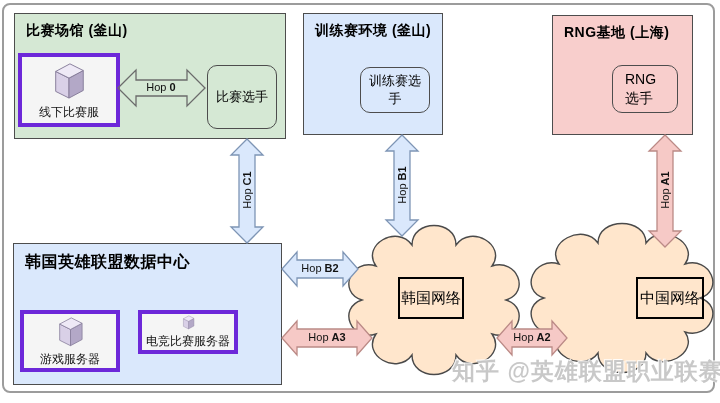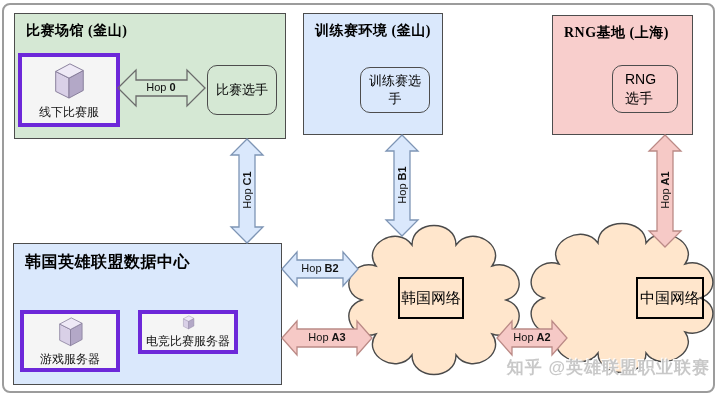--- a/index.html
+++ b/index.html
@@ -12,21 +12,21 @@
     position:relative;
     width:720px; height:403px;
     background:#fff;
     overflow:hidden;
   }
   .frame {
     position:absolute; left:2px; top:3px; width:713px; height:390px;
     border:2px solid #9c9c9c; border-radius:8px; background:#fff;
   }
   .group-box {
-    position:absolute; border:1px solid #4d4d4d;font-family:Liberation Serif, serif;
+    position:absolute; border:1px solid #4d4d4d;
   }
   .group-title {
     position:absolute; left:11px; top:8px;
     font-weight:bold; font-size:14px; letter-spacing:0.5px;
     white-space:nowrap;
   }
   .group-title.big { font-size:16px; }
   .server-card {
     position:absolute; background:#f5f5f5; border:4px solid #6d28d9;
     display:flex; flex-direction:column; align-items:center; justify-content:center;
@@ -49,21 +49,21 @@
     font-size:15px; white-space:nowrap;
   }
   .hop-label {
     position:absolute; font-size:11px; text-align:center; white-space:nowrap;
     color:#111;
   }
   .hop-label b { font-weight:bold; }
   .hop-label.vert { transform:rotate(-90deg); transform-origin:center center; }
   .watermark {
     position:absolute; left:452px; top:356px; width:258px;
-    font-size:17px; font-weight:bold; letter-spacing:1px; text-align:right;
+    font-size:23px; font-weight:bold; letter-spacing:1px; text-align:right;
     color:rgba(190,190,190,0.85);
     text-shadow:1px 1px 0 rgba(255,255,255,0.9), -1px -1px 0 rgba(255,255,255,0.9);
     white-space:nowrap;
   }
 </style>
 </head>
 <body>
 
 <div id="stage">
   <div class="frame"></div>
@@ -104,21 +104,21 @@
 
   <div class="server-card" style="left:138px; top:310px; width:100px; height:44px;">
     <svg width="33" height="36" viewBox="0 0 40 44">
       <polygon points="6,13 20,20 20,41 6,34" fill="#d9d0e7" stroke="#857b99" stroke-width="1"></polygon>
       <polygon points="20,20 35,12 35,33 20,41" fill="#b3a8c7" stroke="#857b99" stroke-width="1"></polygon>
       <polygon points="6,13 21,5 35,12 20,20" fill="#eee9f6" stroke="#857b99" stroke-width="1"></polygon>
     </svg>
     <div class="server-label">电竞比赛服务器</div>
   </div>
 
-  <div class="player-box green" style="left:207px; top:65px; width:70px; height:50px;">比赛选手</div>
+  <div class="player-box green" style="left:207px; top:65px; width:70px; height:64px;">比赛选手</div>
 
   <div class="player-box blue" style="left:360px; top:67px; width:70px; height:46px;">训练赛选手</div>
 
   <div class="player-box pink left-text" style="left:612px; top:65px; width:66px; height:48px;">RNG 选手</div>
 
   <svg class="svg-layer" width="720" height="403" viewBox="0 0 720 403">
 
     <path d="M 506 300 C 531 292 517 258 492 266 C 507 245 471 224 456 245 C 456 219 412 219 412 245 C 397 224 361 245 376 266 C 351 258 337 292 362 300 C 337 308 351 342 376 334 C 361 355 397 376 412 355 C 412 381 456 381 456 355 C 471 376 507 355 492 334 C 517 342 531 308 506 300 Z" fill="#ffe6cc" stroke="#4a4a4a" stroke-width="1.4"></path>
 
     <path d="M 700 298 C 725 290 710 256 685 264 C 700 243 661 222 646 243 C 646 217 598 217 598 243 C 583 222 544 243 559 264 C 534 256 519 290 544 298 C 519 306 534 340 559 332 C 544 353 583 374 598 353 C 598 379 646 379 646 353 C 661 374 700 353 685 332 C 710 340 725 306 700 298 Z" fill="#ffe6cc" stroke="#4a4a4a" stroke-width="1.4"></path>

